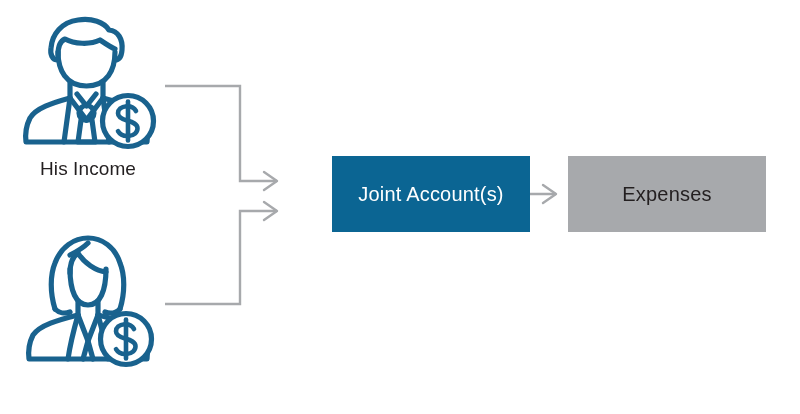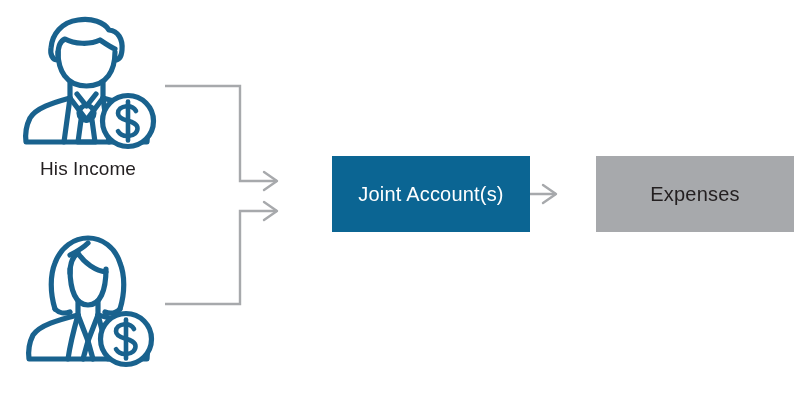--- a/index.html
+++ b/index.html
@@ -60,21 +60,20 @@
     color: #ffffff;
     margin-left: 39px;
   }
   #box-expenses {
     left: 568px;
     top: 156px;
     width: 198px;
     height: 76px;
     background: #a7a9ac;
     color: #231f20;
-    margin-left: 28px;
   }
 
   
   #connectors {
     position: absolute;
     left: 0;
     top: 0;
     width: 800px;
     height: 414px;
     pointer-events: none;

